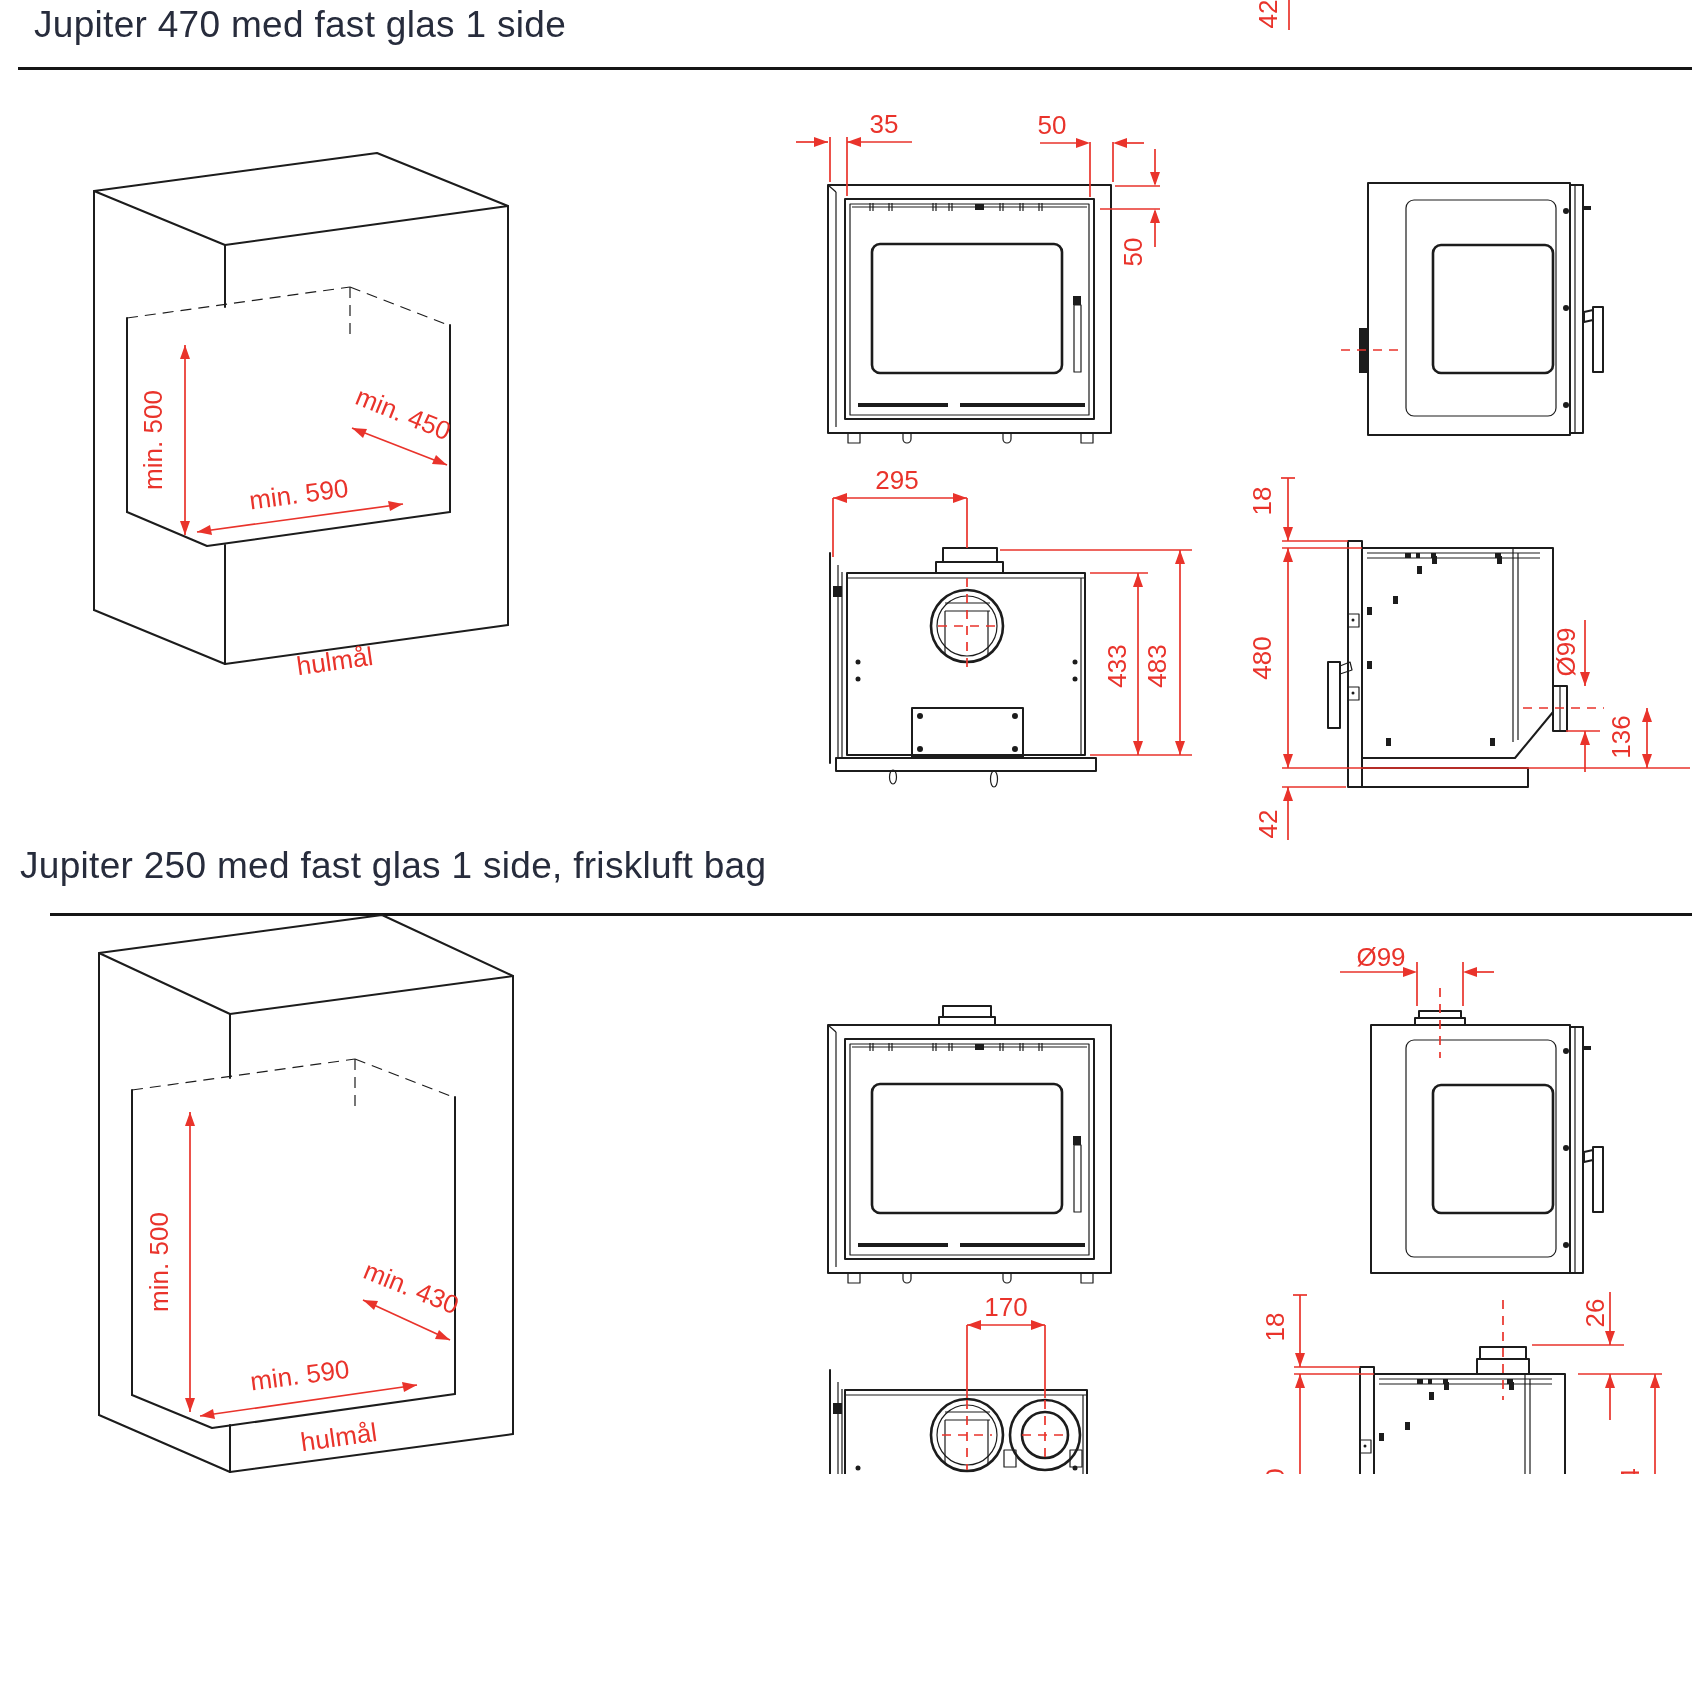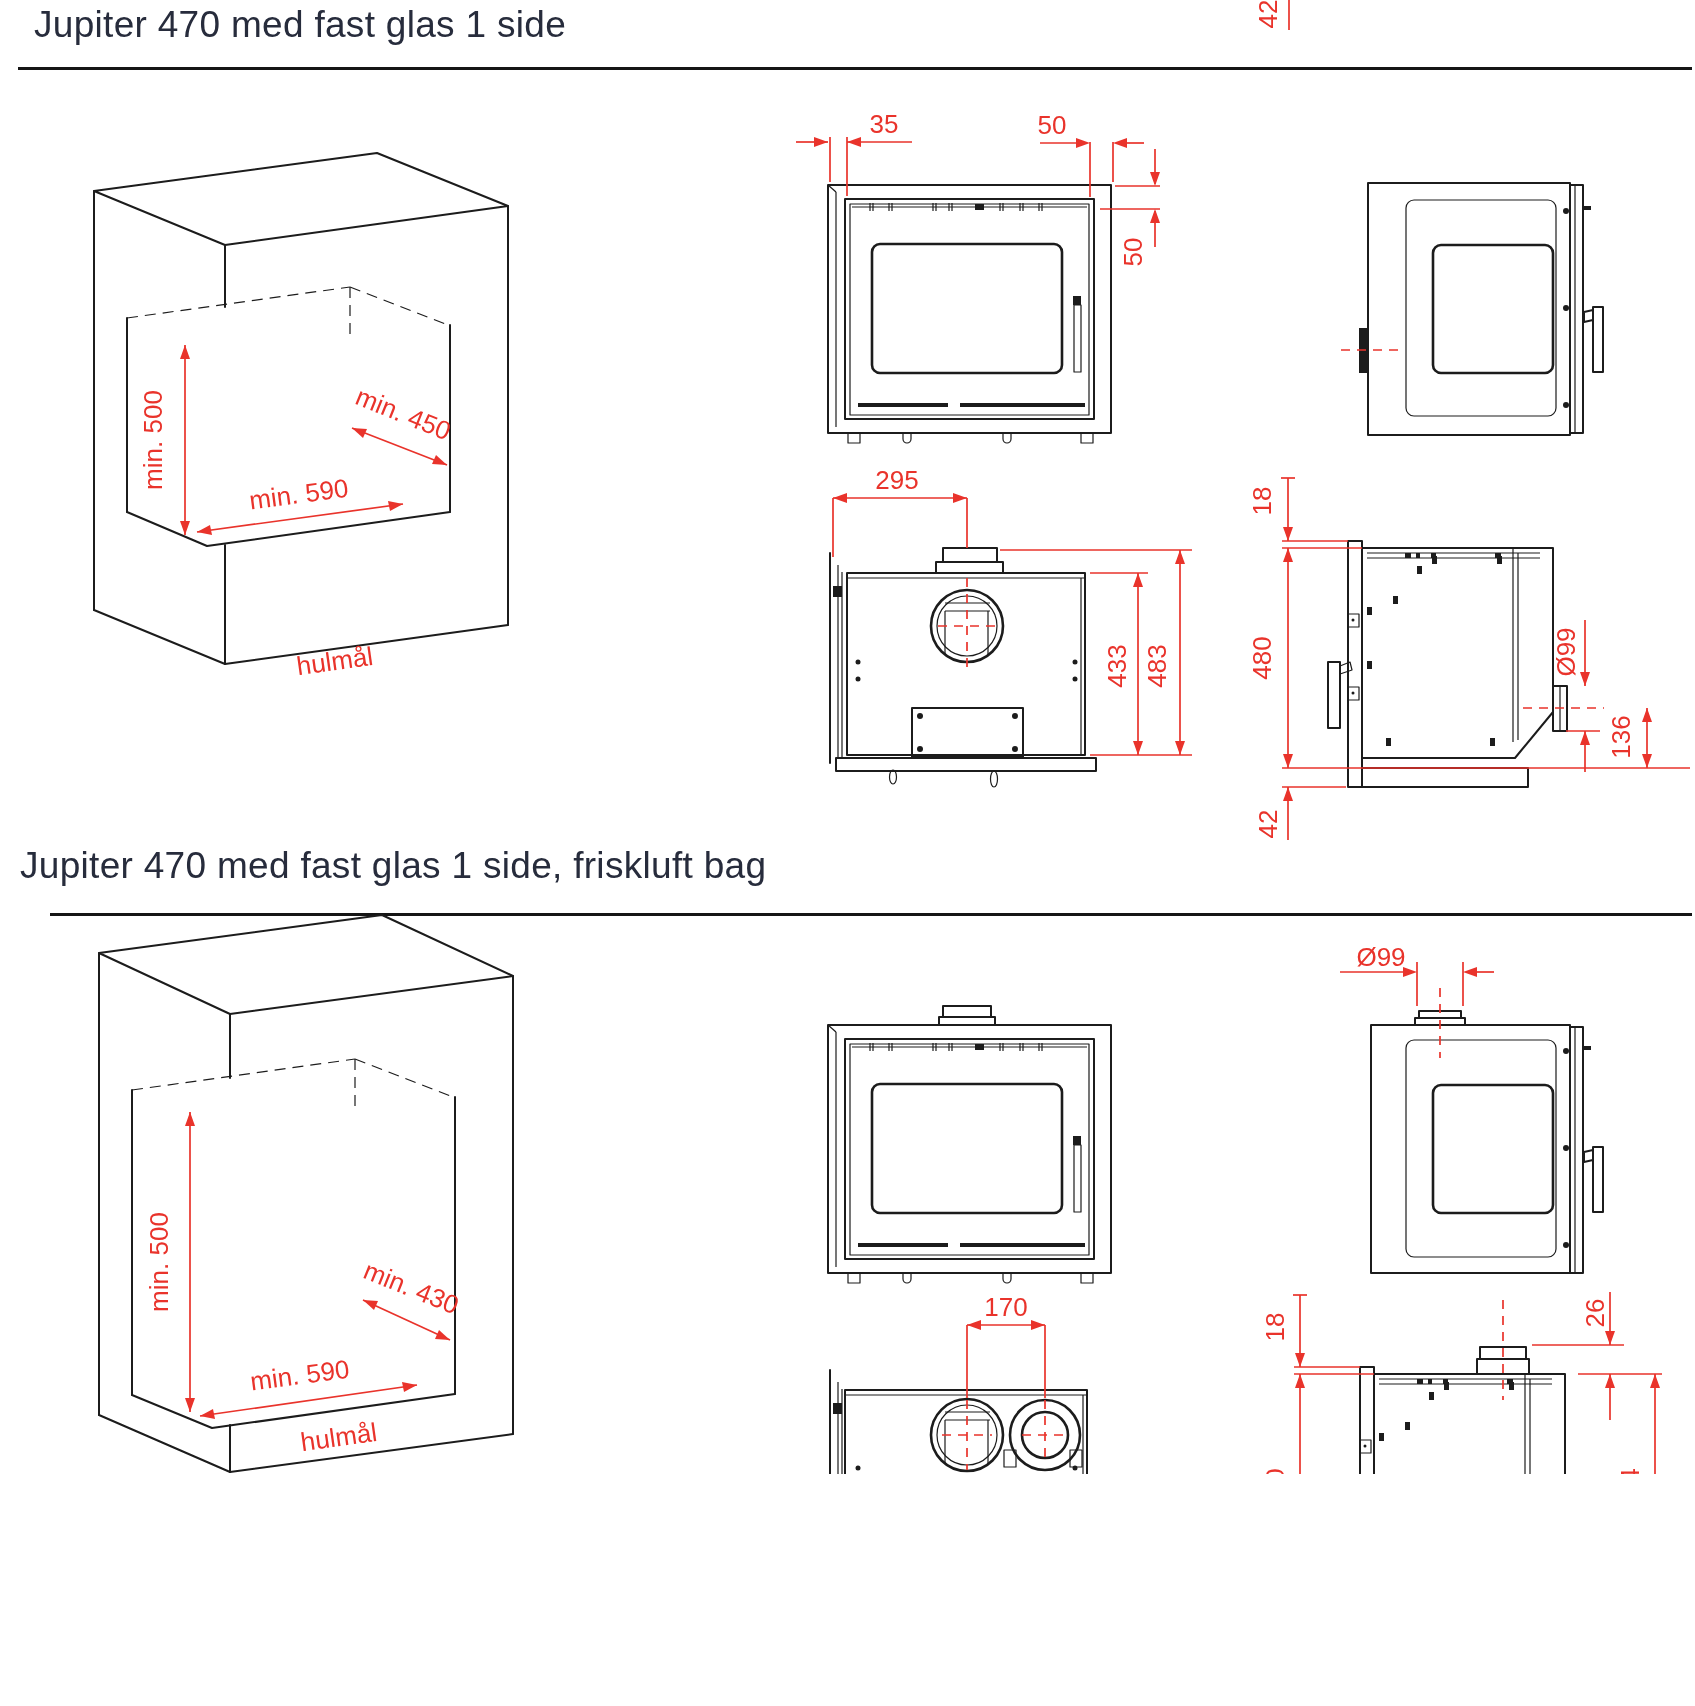--- a/index.html
+++ b/index.html
@@ -20,21 +20,21 @@
   text.dim{fill:#e9332b;font-family:"Liberation Sans",sans-serif;font-size:26px;}
 </style>
 </head>
 <body>
 
 <div class="page">
 
   <div class="title" style="left:34px;top:4px;">Jupiter 470 med fast glas 1 side</div>
   <div class="rule" style="left:18px;top:67px;width:1674px;"></div>
 
-  <div class="title" style="left:20px;top:845px;">Jupiter 470 med fast glas 1 side, friskluft bag</div>
+  <div class="title" style="left:20px;top:845px;">Jupiter 250 med fast glas 1 side, friskluft bag</div>
   <div class="rule" style="left:50px;top:913px;width:1642px;"></div>
 
 
   <svg width="1695" height="1706" viewBox="0 0 1695 1706">
 
     <g>
       <line class="r" x1="1289" y1="0" x2="1289" y2="30"></line>
       <text class="dim" transform="rotate(-90 1277 14)" x="1277" y="14" text-anchor="middle">42</text>
     </g>
 

